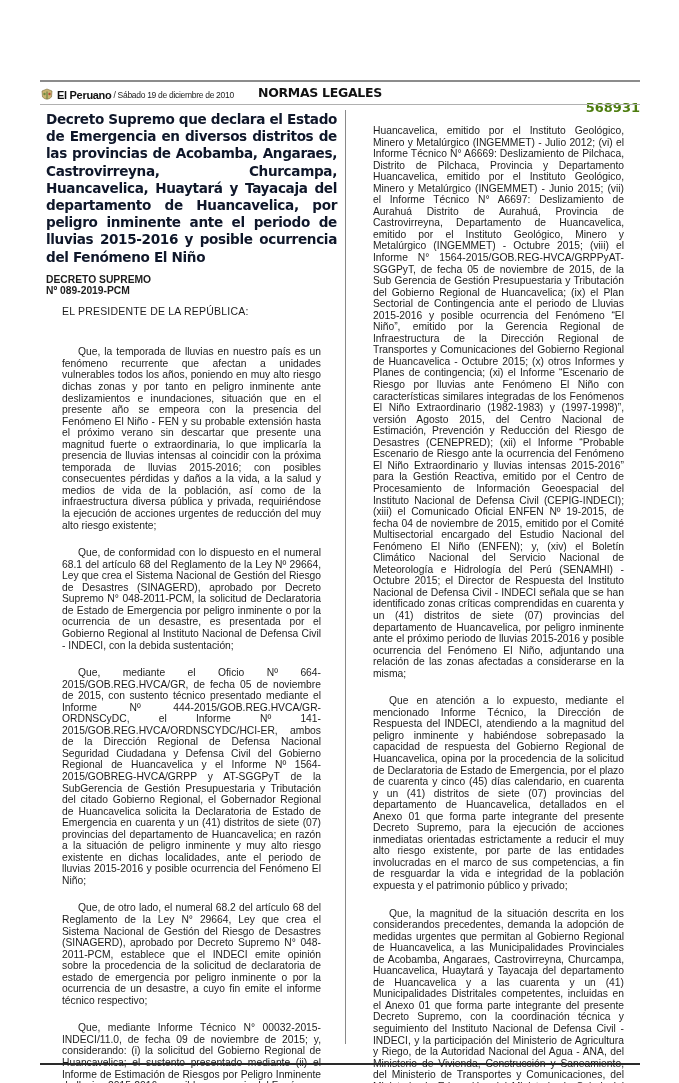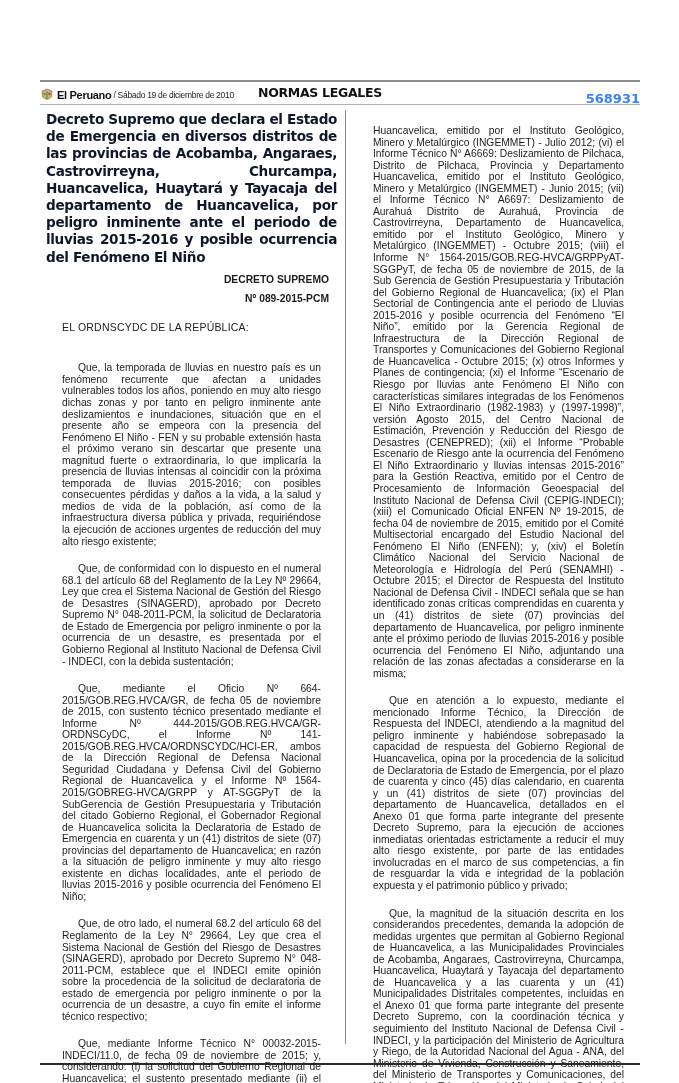--- a/index.html
+++ b/index.html
@@ -4,30 +4,30 @@
 <style>
   html, body { margin: 0; padding: 0; background: #ffffff; }
   body { width: 679px; height: 1083px; position: relative; overflow: hidden; color: #1a1a1a; }
   .page { position: absolute; left: 0; top: 0; width: 679px; height: 819px; }
   .header-rule-top { position: absolute; left: 40px; top: 80px; width: 600px; height: 2px; background: #8c8c8c; }
   .header { position: absolute; left: 40px; top: 84px; width: 600px; height: 22px; display: flex; align-items: center; }
   .logo-icon { width: 14px; height: 14px; margin-right: 3px; display: inline-block; }
   .brand { font-family: "Liberation Sans", sans-serif; font-weight: bold; font-size: 11px; color: #111; letter-spacing: -0.3px; }
   .header-date { font-family: "Liberation Sans", sans-serif; font-size: 8.5px; color: #222; margin-left: 2px; letter-spacing: -0.3px; }
   .section-name { position: absolute; left: 218px; top: 1px; font-family: "DejaVu Sans", sans-serif; font-weight: bold; font-size: 12.5px; letter-spacing: -0.3px; color: #111; }
-  .page-number { position: absolute; right: 0; top: 7px; font-family: "DejaVu Sans", sans-serif; font-weight: bold; font-size: 13px; color: #3b82f6; }
+  .page-number { position: absolute; right: 0; top: 16px; font-family: "DejaVu Sans", sans-serif; font-weight: bold; font-size: 13px; color: #4d7c0f; }
   .header-rule-bottom { position: absolute; left: 40px; top: 104px; width: 600px; height: 1px; background: #b0b0b0; }
 
   .col { position: absolute; font-family: "Liberation Sans", sans-serif; font-size: 10.3px; line-height: 11.55px; text-align: justify; color: #1c1c1c; }
   .col-left { left: 46px; top: 111px; width: 291px; }
   .col-right { left: 357px; top: 109px; width: 283px; }
   .divider { position: absolute; left: 345px; top: 110px; width: 1px; height: 934px; background: #8a8a8a; }
 
   .title { font-family: "DejaVu Sans", sans-serif; font-weight: bold; font-size: 13.6px; line-height: 17.2px; letter-spacing: -0.35px; text-align: justify; color: #0f172a; margin: 0 0 8px 0; }
-  .decree-label { text-align: right; font-weight: bold; font-size: 10.3px; line-height: 11.5px; margin: 8px; }
+  .decree-label { text-align: left; font-weight: bold; font-size: 10.3px; line-height: 11.5px; margin: 0; }
   .spacer-s { height: 9px; }
   .heading { text-indent: 16px; margin: 0; font-size: 10.5px; letter-spacing: 0.2px; }
   .para { text-indent: 16px; margin: 16px; }
 
   .footer-rule { position: absolute; left: 40px; top: 1063px; width: 600px; height: 2px; background: #2a2a2a; }
 </style>
 </head>
 <body>
 
 <div class="page">
@@ -47,23 +47,23 @@
     <span class="header-date">/ Sábado 19 de diciembre de 2010</span>
     <span class="section-name">NORMAS LEGALES</span>
     <span class="page-number">568931</span>
   </div>
 
   <div class="header-rule-bottom"></div>
 
   <div class="col col-left">
     <h1 class="title">Decreto Supremo que declara el Estado de Emergencia en diversos distritos de las provincias de Acobamba, Angaraes, Castrovirreyna, Churcampa, Huancavelica, Huaytará y Tayacaja del departamento de Huancavelica, por peligro inminente ante el periodo de lluvias 2015-2016 y posible ocurrencia del Fenómeno El Niño</h1>
     <p class="decree-label">DECRETO SUPREMO</p>
-    <p class="decree-label">Nº 089-2015-PCM</p>
+    <p class="decree-label">Nº 089-2019-PCM</p>
     <div class="spacer-s"></div>
-    <p class="heading">EL ORDNSCYDC DE LA REPÚBLICA:</p>
+    <p class="heading">EL PRESIDENTE DE LA REPÚBLICA:</p>
     <div class="spacer-s"></div>
     <div style="height:4px"></div>
     <p class="para">Que, la temporada de lluvias en nuestro país es un fenómeno recurrente que afectan a unidades vulnerables todos los años, poniendo en muy alto riesgo dichas zonas y por tanto en peligro inminente ante deslizamientos e inundaciones, situación que en el presente año se empeora con la presencia del Fenómeno El Niño - FEN y su probable extensión hasta el próximo verano sin descartar que presente una magnitud fuerte o extraordinaria, lo que implicaría la presencia de lluvias intensas al coincidir con la próxima temporada de lluvias 2015-2016; con posibles consecuentes pérdidas y daños a la vida, a la salud y medios de vida de la población, así como de la infraestructura diversa pública y privada, requiriéndose la ejecución de acciones urgentes de reducción del muy alto riesgo existente;</p>
     <p class="para">Que, de conformidad con lo dispuesto en el numeral 68.1 del artículo 68 del Reglamento de la Ley Nº 29664, Ley que crea el Sistema Nacional de Gestión del Riesgo de Desastres (SINAGERD), aprobado por Decreto Supremo N° 048-2011-PCM, la solicitud de Declaratoria de Estado de Emergencia por peligro inminente o por la ocurrencia de un desastre, es presentada por el Gobierno Regional al Instituto Nacional de Defensa Civil - INDECI, con la debida sustentación;</p>
     <p class="para">Que, mediante el Oficio Nº 664-2015/GOB.REG.HVCA/GR, de fecha 05 de noviembre de 2015, con sustento técnico presentado mediante el Informe Nº 444-2015/GOB.REG.HVCA/GR-ORDNSCyDC, el Informe Nº 141-2015/GOB.REG.HVCA/ORDNSCYDC/HCI-ER, ambos de la Dirección Regional de Defensa Nacional Seguridad Ciudadana y Defensa Civil del Gobierno Regional de Huancavelica y el Informe Nº 1564-2015/GOBREG-HVCA/GRPP y AT-SGGPyT de la SubGerencia de Gestión Presupuestaria y Tributación del citado Gobierno Regional, el Gobernador Regional de Huancavelica solicita la Declaratoria de Estado de Emergencia en cuarenta y un (41) distritos de siete (07) provincias del departamento de Huancavelica; en razón a la situación de peligro inminente y muy alto riesgo existente en dichas localidades, ante el periodo de lluvias 2015-2016 y posible ocurrencia del Fenómeno El Niño;</p>
     <p class="para">Que, de otro lado, el numeral 68.2 del artículo 68 del Reglamento de la Ley N° 29664, Ley que crea el Sistema Nacional de Gestión del Riesgo de Desastres (SINAGERD), aprobado por Decreto Supremo N° 048-2011-PCM, establece que el INDECI emite opinión sobre la procedencia de la solicitud de declaratoria de estado de emergencia por peligro inminente o por la ocurrencia de un desastre, a cuyo fin emite el informe técnico respectivo;</p>
     <p class="para">Que, mediante Informe Técnico N° 00032-2015-INDECI/11.0, de fecha 09 de noviembre de 2015; y, considerando: (i) la solicitud del Gobierno Regional de Huancavelica; el sustento presentado mediante (ii) el Informe de Estimación de Riesgos por Peligro Inminente de lluvias 2015-2016 y posible ocurrencia del Fenómeno El Niño en varios distritos en la Región Huancavelica, de fecha 04 de noviembre de 2015, emitido por la Dirección Regional de Defensa Nacional Seguridad Ciudadana y Defensa Civil del Gobierno Regional de Huancavelica; (iii) el Informe Técnico Geología Ambiental: Zonas críticas por peligros geológicos en la región Huancavelica, emitido por el Instituto Geológico, Minero y Metalúrgico (INGEMMET) - Mayo 2014; (iv) el Informe Técnico Nº A6593: Evaluación de peligros geológicos en el tramo de Carretera Izcuchaca-Acostambo Distrito de Acostambo, Provincia Tayacaja, Departamento Huancavelica, emitido por el Instituto Geológico, Minero y Metalúrgico (INGEMMET) - Marzo 2012; (v) el Informe Técnico N° A6604: Deslizamiento de Horno Huayoc Distrito de Colcabamba, Provincia de Tayacaja, Departamento</p>
   </div>
 
   <div class="divider"></div>

